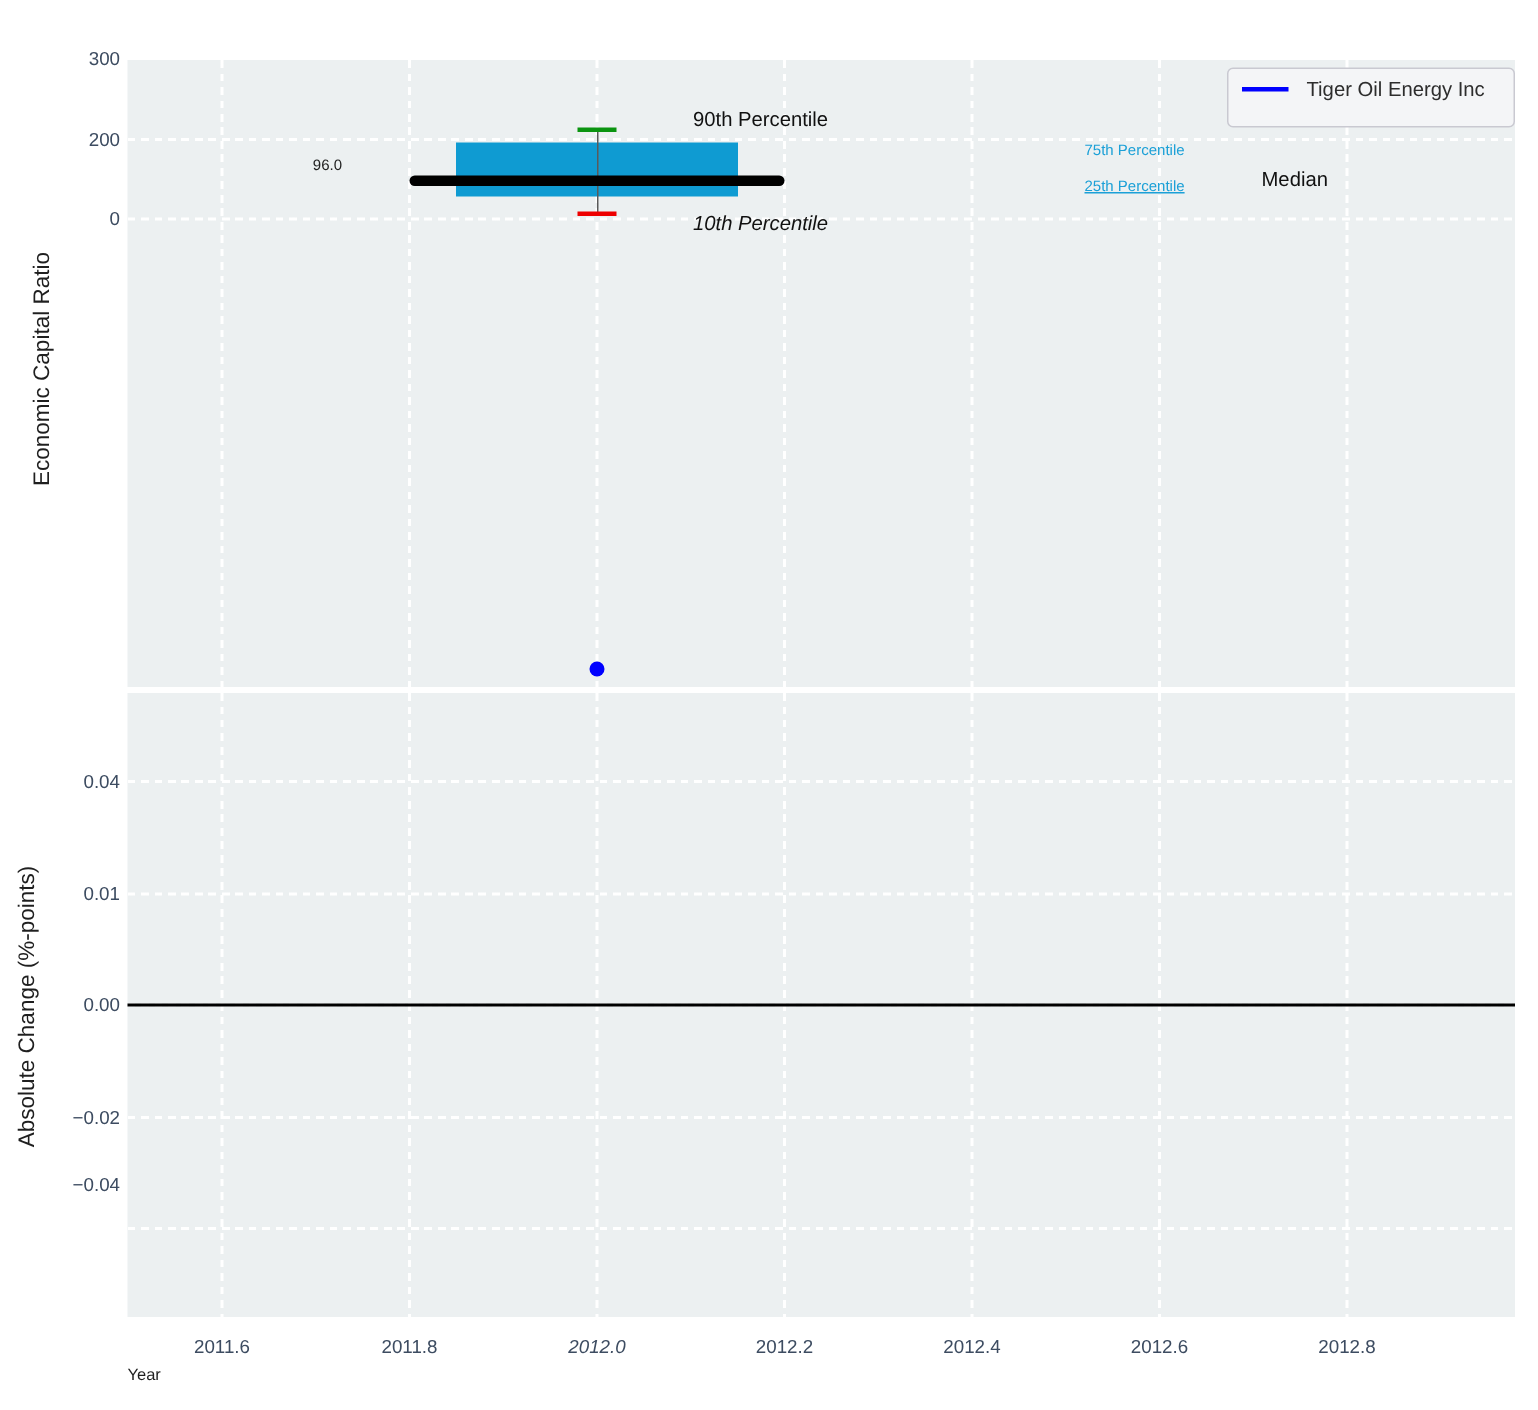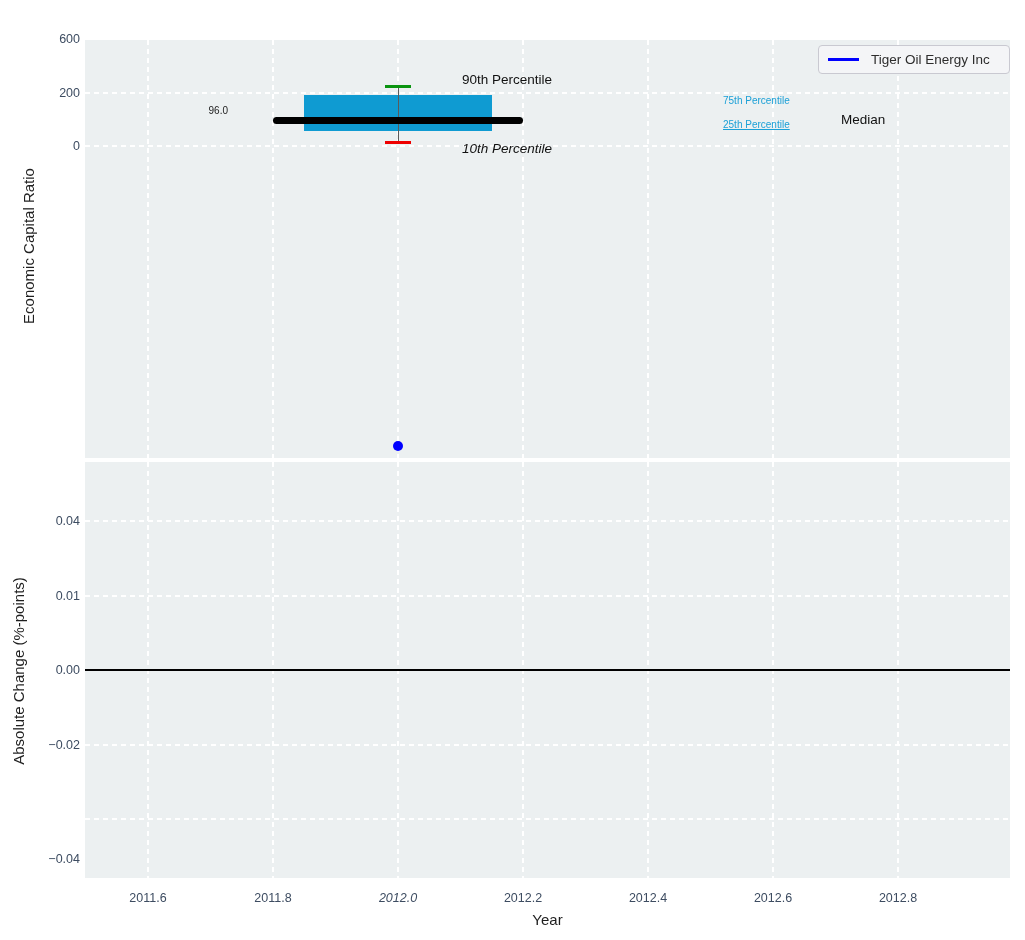--- a/index.html
+++ b/index.html
@@ -10,34 +10,34 @@
       background:repeating-linear-gradient(90deg,#ffffff 0 5px,rgba(255,255,255,0) 5px 9px);}
   .gridline-v{position:absolute;width:2px;
       background:repeating-linear-gradient(180deg,#ffffff 0 5px,rgba(255,255,255,0) 5px 9px);}
   .tick{position:absolute;color:#3d4c61;font-size:12.5px;line-height:16px;}
   .tick-y{text-align:right;width:60px;}
   .tick-x{text-align:center;width:64px;}
   #title{position:absolute;top:6px;left:85px;width:925px;text-align:center;
          font-size:21px;color:#2b2b2b;}
   .ylab{position:absolute;white-space:nowrap;transform:translate(-50%,-50%) rotate(-90deg);
         font-size:15px;color:#1f1f1f;}
-  #xlab{position:absolute;top:911px;left:85px;width:925px;text-align:center;
-        font-size:15px;color:#1f1f1f;}
+  #xlab{position:absolute;top:911px;left:85px;width:925px;
+        font-size:11px;color:#1f1f1f;}
   .ann{position:absolute;white-space:nowrap;}
   .ann-big{font-size:13.5px;line-height:16px;color:#111111;}
   .ann-small{font-size:10px;line-height:12px;}
   #median-value{position:absolute;right:797px;top:105px;font-size:10px;line-height:12px;
         color:#222222;}
   #pct-box{position:absolute;}
   #whisker{position:absolute;width:1px;background:#5a5a5a;}
   .cap{position:absolute;height:3px;}
   #median-bar{position:absolute;height:7px;border-radius:3.5px;}
   #company-dot{position:absolute;width:10px;height:10px;border-radius:50%;}
   #zero-line{position:absolute;height:2px;background:#000000;}
-  #legend{position:absolute;left:818px;top:45px;width:192px;height:29px;
+  #legend{position:absolute;left:818px;top:45px;width:192px;height:40px;
           background:#f4f5f7;border:1px solid #c9c9d1;border-radius:4px;box-sizing:border-box;}
   #legend-line{position:absolute;left:9px;top:12px;width:31px;height:2.5px;}
   #legend-text{position:absolute;left:52px;top:0;height:27px;line-height:27px;
           font-size:13.5px;color:#2d2d2d;white-space:nowrap;}
 </style>
 </head>
 <body>
 
 <div id="fig">
 
@@ -84,28 +84,28 @@
   <div id="zero-line" style="left: 85px; width: 925px; top: 669px;"></div>
 
   <div class="ylab" style="left:28px;top:246px;">Economic Capital Ratio</div>
   <div class="ylab" style="left:18px;top:671px;">Absolute Change (%-points)</div>
   <div id="xlab">Year</div>
 
   <div id="legend">
     <div id="legend-line" style="background: rgb(0, 0, 255);"></div>
     <div id="legend-text">Tiger Oil Energy Inc</div>
   </div>
-<div class="tick tick-y" style="right: 945px; top: 31px;">600</div>
+<div class="tick tick-y" style="right: 945px; top: 31px;">300</div>
     <div class="tick tick-y" style="right: 945px; top: 84.5px;">200</div>
     <div class="tick tick-y" style="right: 945px; top: 138px;">0</div>
     <div class="tick tick-y" style="right: 945px; top: 513px;">0.04</div>
     <div class="tick tick-y" style="right: 945px; top: 587.5px;">0.01</div>
     <div class="tick tick-y" style="right: 945px; top: 662px;">0.00</div>
     <div class="tick tick-y" style="right: 945px; top: 736.5px;">−0.02</div>
-    <div class="tick tick-y" style="right: 945px; top: 851px;">−0.04</div>
+    <div class="tick tick-y" style="right: 945px; top: 782px;">−0.04</div>
     <div class="tick tick-x" style="left: 116px; top: 890px;">2011.6</div>
     <div class="tick tick-x" style="left: 241px; top: 890px;">2011.8</div>
     <div class="tick tick-x" style="left: 366px; top: 890px; font-style: italic;">2012.0</div>
     <div class="tick tick-x" style="left: 491px; top: 890px;">2012.2</div>
     <div class="tick tick-x" style="left: 616px; top: 890px;">2012.4</div>
     <div class="tick tick-x" style="left: 741px; top: 890px;">2012.6</div>
     <div class="tick tick-x" style="left: 866px; top: 890px;">2012.8</div>
   </div>
 
 </body></html>

